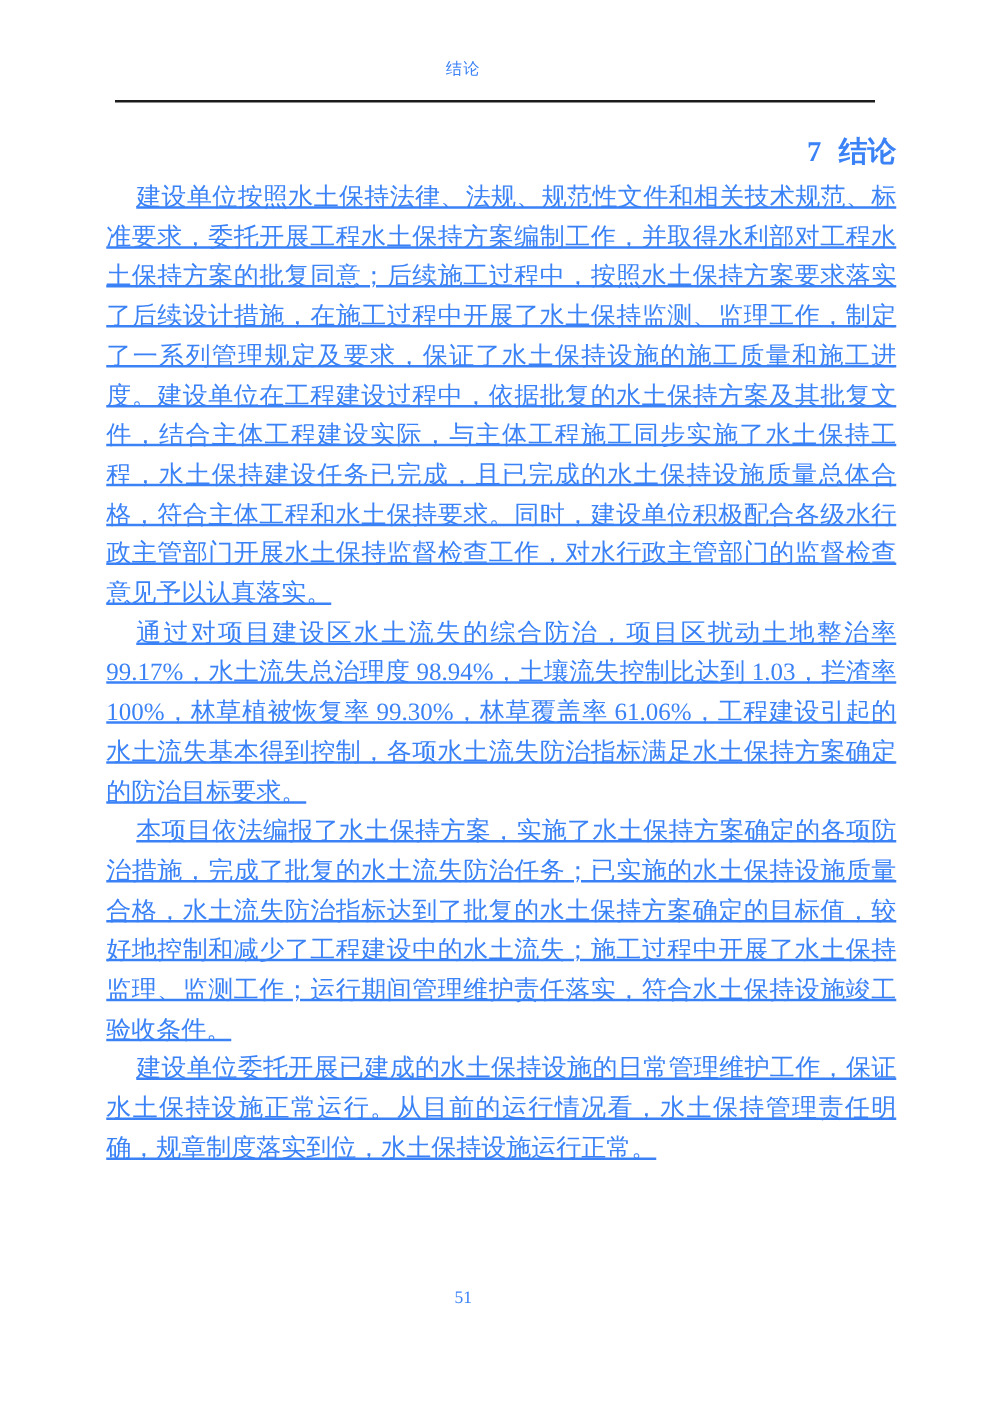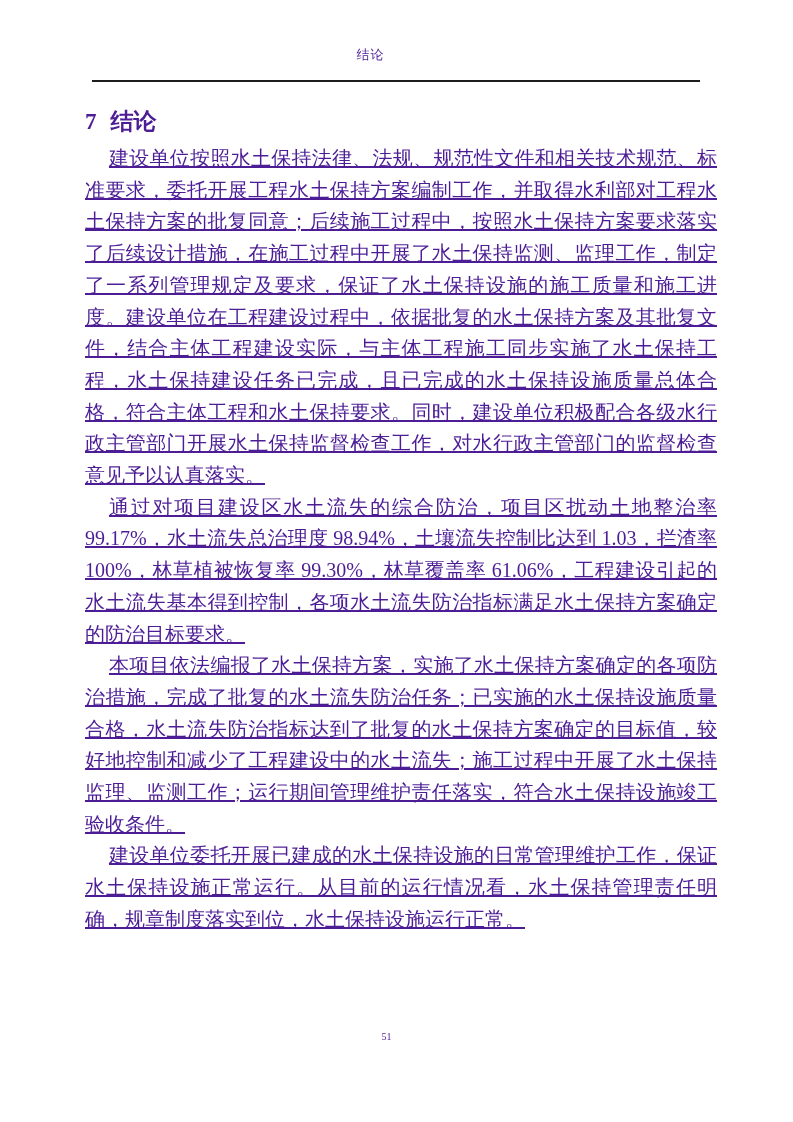--- a/index.html
+++ b/index.html
@@ -5,21 +5,21 @@
   html, body {
     margin: 0;
     padding: 0;
     background: #ffffff;
   }
   .page {
     position: relative;
     width: 741px;
     height: 1122px;
     background: #ffffff;
-    color: #4c1d95;
+    color: #3b82f6;
     font-family: "Liberation Serif", serif;
     overflow: hidden;
   }
   .page-header {
     position: absolute;
     top: 46px;
     left: 0;
     width: 100%;
     text-align: center;
     font-size: 13px;
@@ -32,21 +32,21 @@
     width: 608px;
     border-top: 2px solid #1c1c1c;
   }
   .content {
     position: absolute;
     left: 85px;
     top: 92px;
     width: 632px;
   }
   .doc-title {
-    text-align: left;
+    text-align: right;
     font-weight: bold;
     font-size: 23px;
     line-height: 30px;
     margin: 14px 0 6px 0;
   }
   .doc-title .num {
     font-family: "Liberation Serif", serif;
     margin-right: 14px;
   }
   .doc-title .zh {
@@ -76,24 +76,24 @@
     text-align: justify;
     text-justify: inter-character;
     text-indent: 24px;
     margin: 0;
     word-break: normal;
     text-decoration: underline;
   }
   .page-number {
     position: absolute;
     top: 1031px;
-    left: 16px;
+    left: 0;
     width: 100%;
     text-align: center;
-    font-size: 10px;
+    font-size: 14px;
   }
 </style>
 </head>
 <body>
 
 <div class="page">
 
   <div class="page-header">结论</div>
   <div class="header-rule"></div>
 

